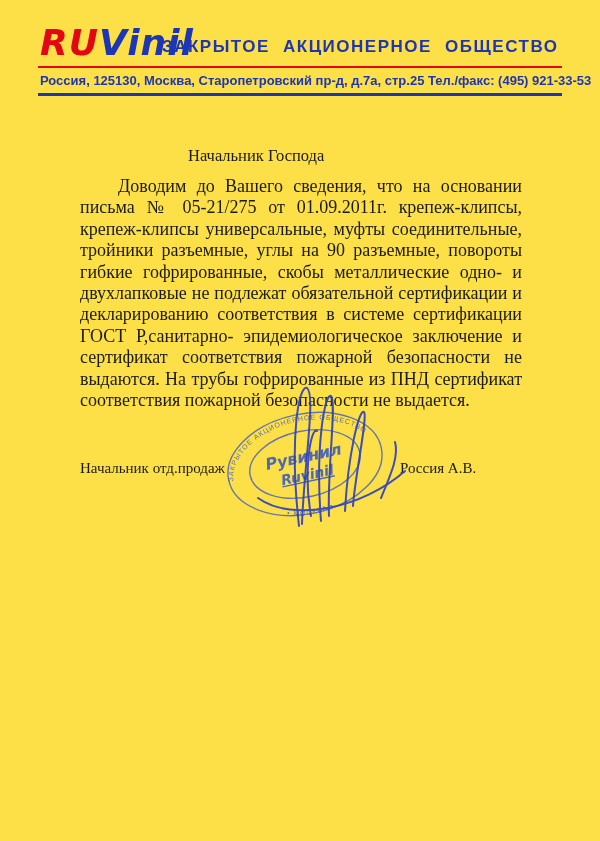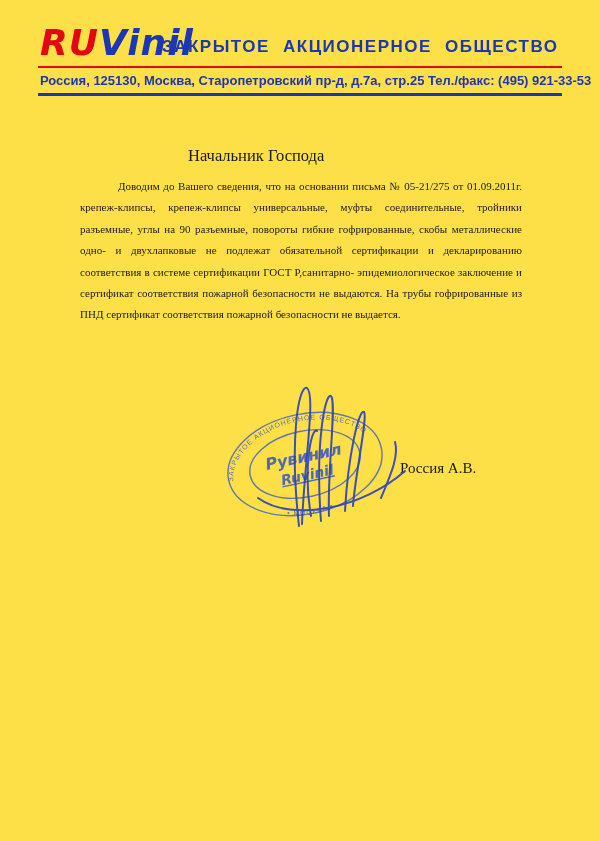--- a/index.html
+++ b/index.html
@@ -43,21 +43,21 @@
     position:absolute;left:38px;top:93px;width:524px;height:3px;
     background:#1d36b4;
   }
   
   .salutation{
     position:absolute;left:188px;top:146px;
     font-size:16.5px;
   }
   .letter-paragraph{
     position:absolute;left:80px;top:176px;width:442px;
-    font-size:11px;line-height:21.4px;
+    font-size:18px;line-height:21.4px;
     text-align:justify;text-indent:38px;
   }
   
   .sign-role{
     position:absolute;left:80px;top:460px;
     font-size:15px;white-space:nowrap;
   }
   .sign-name{
     position:absolute;left:400px;top:460px;
     font-size:15px;white-space:nowrap;
@@ -81,20 +81,21 @@
   <div class="rule-red"></div>
 
   <div class="address">Россия, 125130, Москва, Старопетровский пр-д, д.7а, стр.25 Тел./факс: (495) 921-33-53</div>
 
   <div class="rule-blue"></div>
 
   <div class="salutation">Начальник Господа</div>
 
   <div class="letter-paragraph">Доводим до Вашего сведения, что на основании письма № 05-21/275 от 01.09.2011г. крепеж-клипсы, крепеж-клипсы универсальные, муфты соединительные, тройники разъемные, углы на 90 разъемные, повороты гибкие гофрированные, скобы металлические одно- и двухлапковые не подлежат обязательной сертификации и декларированию соответствия в системе сертификации ГОСТ Р,санитарно- эпидемиологическое заключение и сертификат соответствия пожарной безопасности не выдаются. На трубы гофрированные из ПНД сертификат соответствия пожарной безопасности не выдается.</div>
 
+  <div class="sign-role">Начальник отд.продаж</div>
   <div class="sign-name">Россия А.В.</div>
 
   <div class="stamp-area">
     <svg viewBox="0 0 224 160" xmlns="http://www.w3.org/2000/svg">
       <defs>
         <path id="arcTop" d="M 28 98 A 74 50 0 0 1 176 92" fill="none"></path>
         <path id="arcBottom" d="M 44 112 A 60 38 0 0 0 160 108" fill="none"></path>
       </defs>
 
       <g stroke="#3355c9" fill="none" stroke-width="1.4" opacity="0.75" transform="rotate(-12 102 88)">

